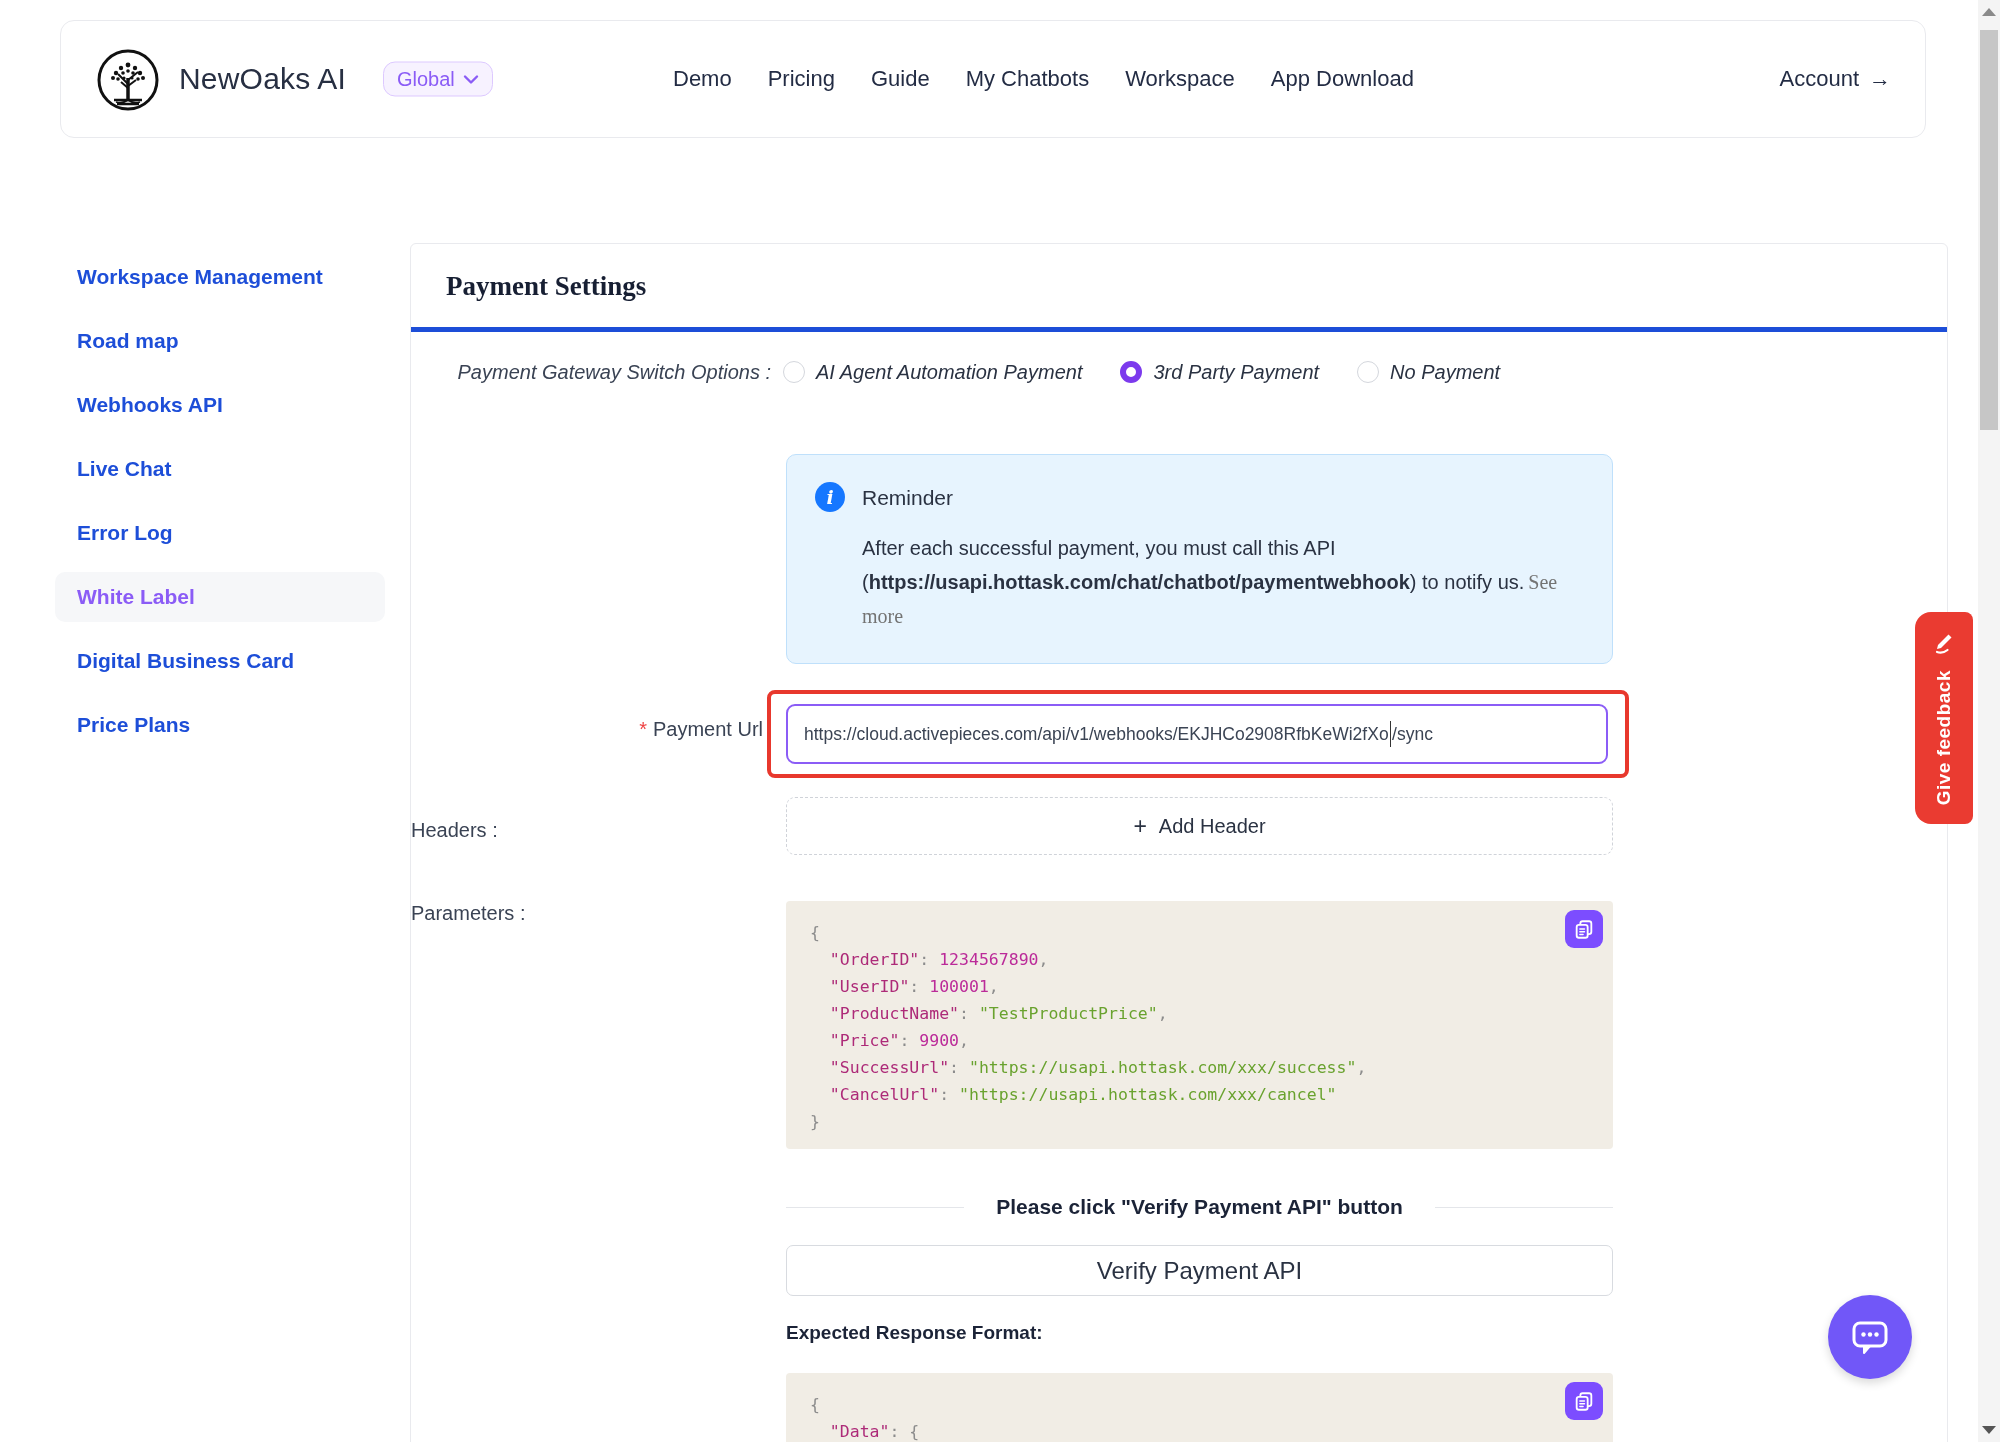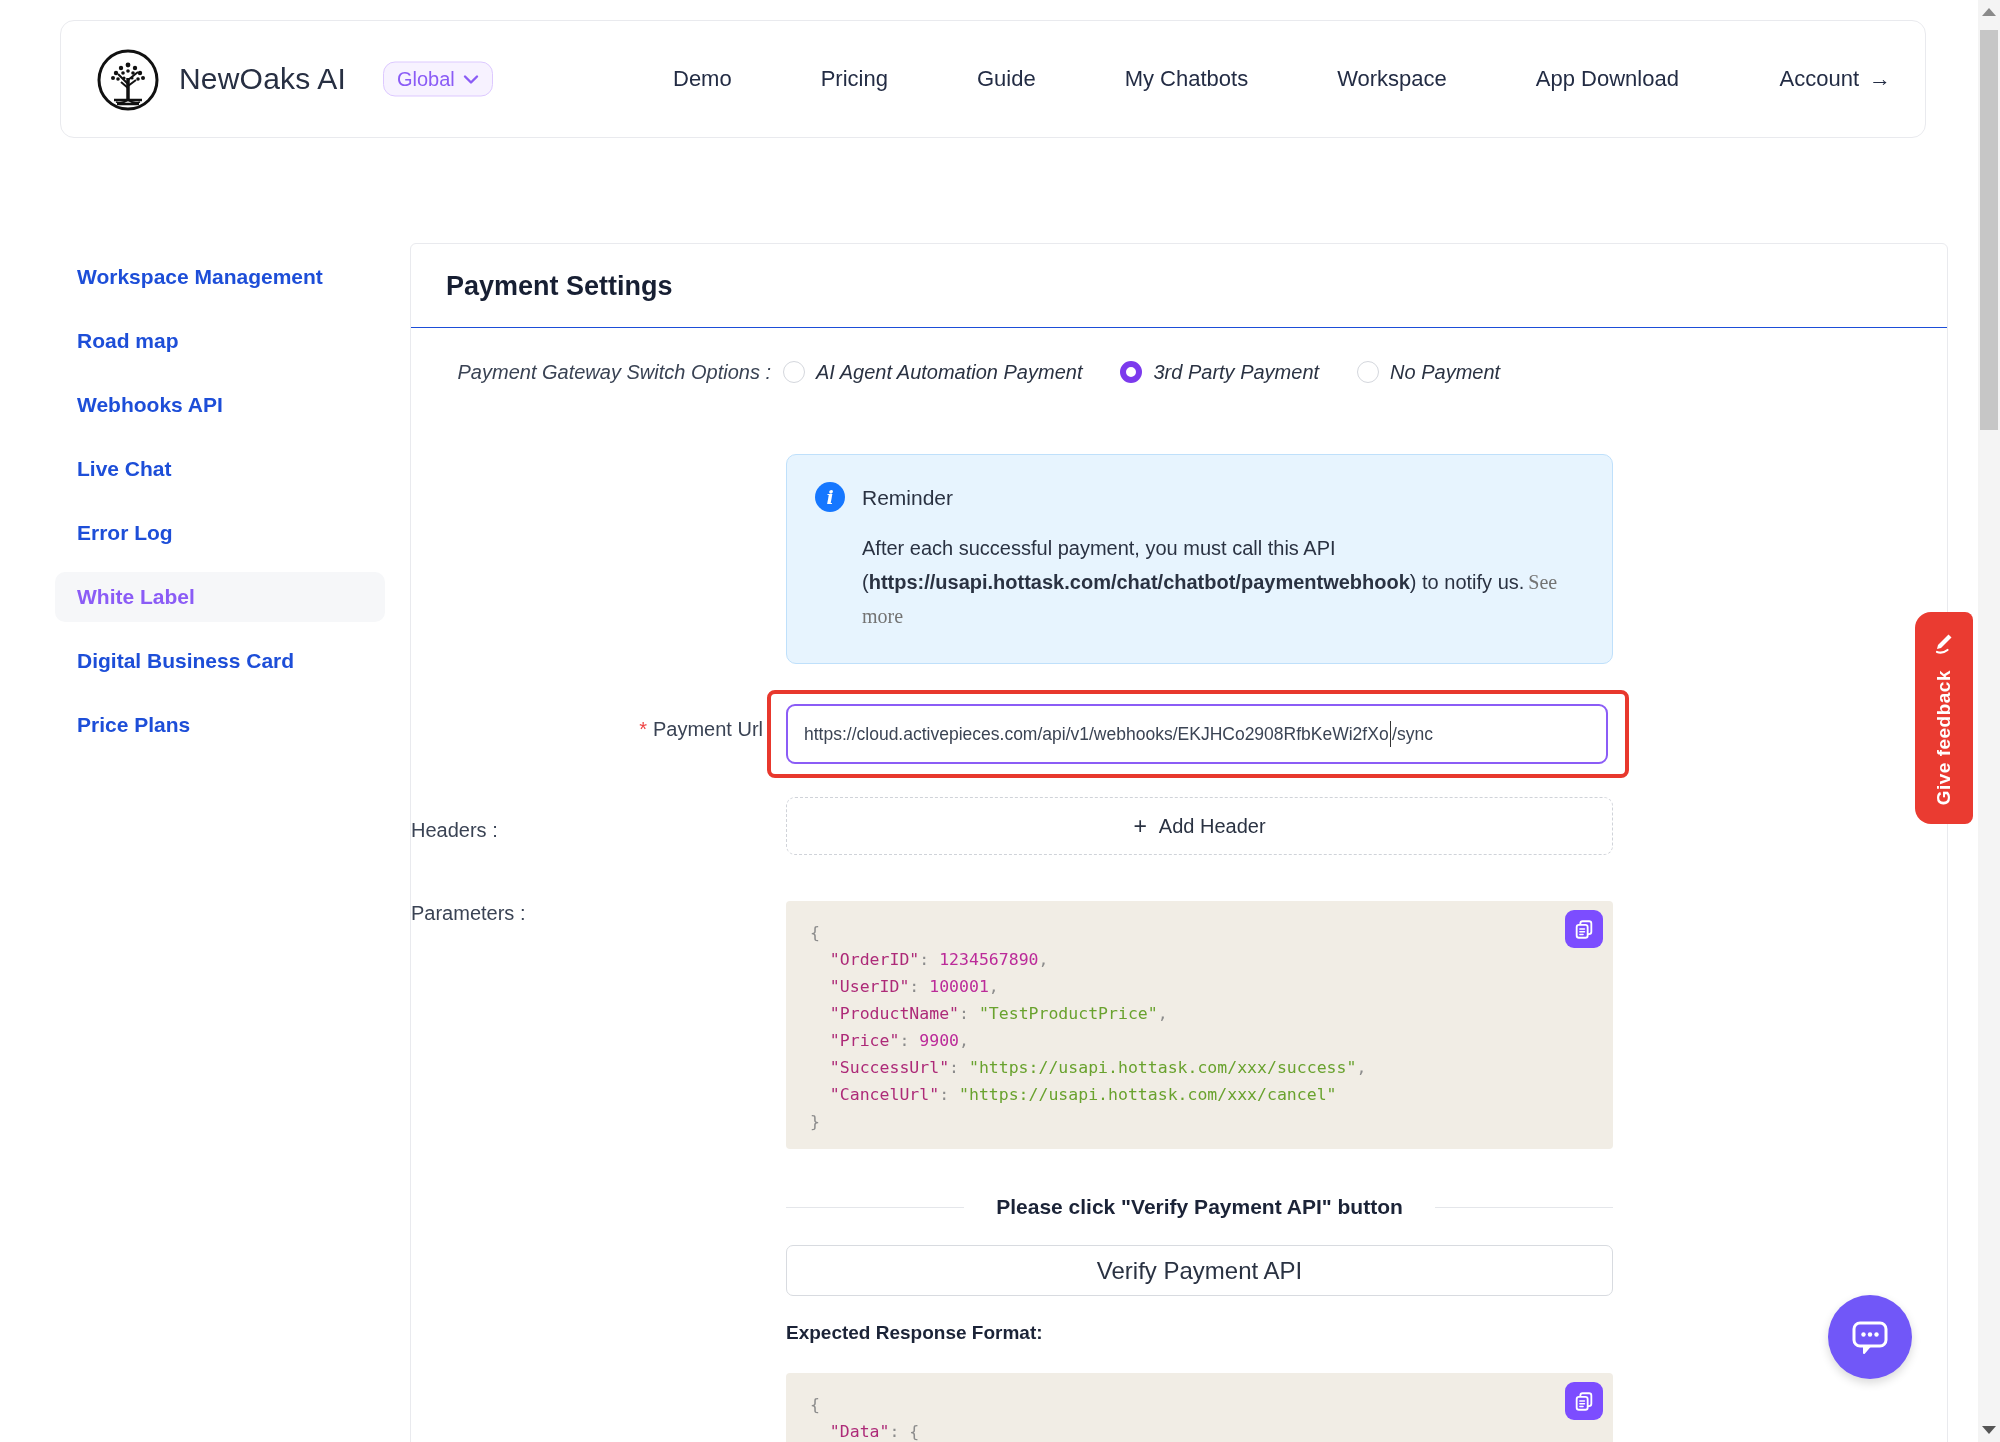--- a/index.html
+++ b/index.html
@@ -19,42 +19,42 @@
   .brand { position:absolute; left:118px; top:50%; transform:translateY(-50%);
     font-size:30px; font-weight:500; color:#272f42; letter-spacing:.2px; }
   .region-badge {
     position:absolute; left:322px; top:50%; transform:translateY(-50%);
     display:flex; align-items:center; gap:8px;
     background:#f7f2ff; border:1px solid #ddc9ff; border-radius:12px;
     padding:5px 13px; color:#8b5cf6; font-size:20px; cursor:pointer;
   }
   .main-nav {
     position:absolute; left:612px; top:0; height:100%;
-    display:flex; align-items:center; gap:89px;
+    display:flex; align-items:center; gap:36px;
   }
   .main-nav .nav-item { font-size:22px; color:#232c44; cursor:pointer; white-space:nowrap; }
   .account-link {
     position:absolute; right:34px; top:50%; transform:translateY(-50%);
     font-size:22px; color:#232c44; cursor:pointer; display:flex; gap:10px; align-items:center;
   }
 
   
   .sidebar { position:absolute; left:55px; top:252px; width:330px; }
   .side-item {
     padding:13px 22px; margin-bottom:14px; font-size:21px; font-weight:bold;
     color:#1d4ed8; border-radius:10px; cursor:pointer; white-space:nowrap;
   }
   .side-item.active { background:#f6f7f9; color:#8b5cf6; }
 
   
   .main-card {
     position:absolute; left:410px; top:243px; width:1538px; height:1260px;
     background:#fff; border:1px solid #e9eaee; border-radius:6px;
   }
-  .card-title-row { padding:27px 35px 25px 35px; border-bottom:1px solid #1d4ed8; }
+  .card-title-row { padding:27px 35px 25px 35px; border-bottom:5px solid #1d4ed8;font-family:Liberation Serif, serif; }
   .card-title { font-size:27px; font-weight:bold; color:#171f33; }
 
   .gateway-row { position:absolute; left:0; top:107px; width:100%; height:42px;
     display:flex; align-items:center;font-style:italic; }
   .field-label { color:#3a4354; font-size:20px; }
   .gateway-label { position:absolute; left:0; width:360px; text-align:right; }
   .radio-group { position:absolute; left:372px; display:flex; align-items:center; }
   .radio-opt { display:flex; align-items:center; margin-right:38px; cursor:pointer; }
   .radio-circle {
     width:22px; height:22px; border-radius:50%;

